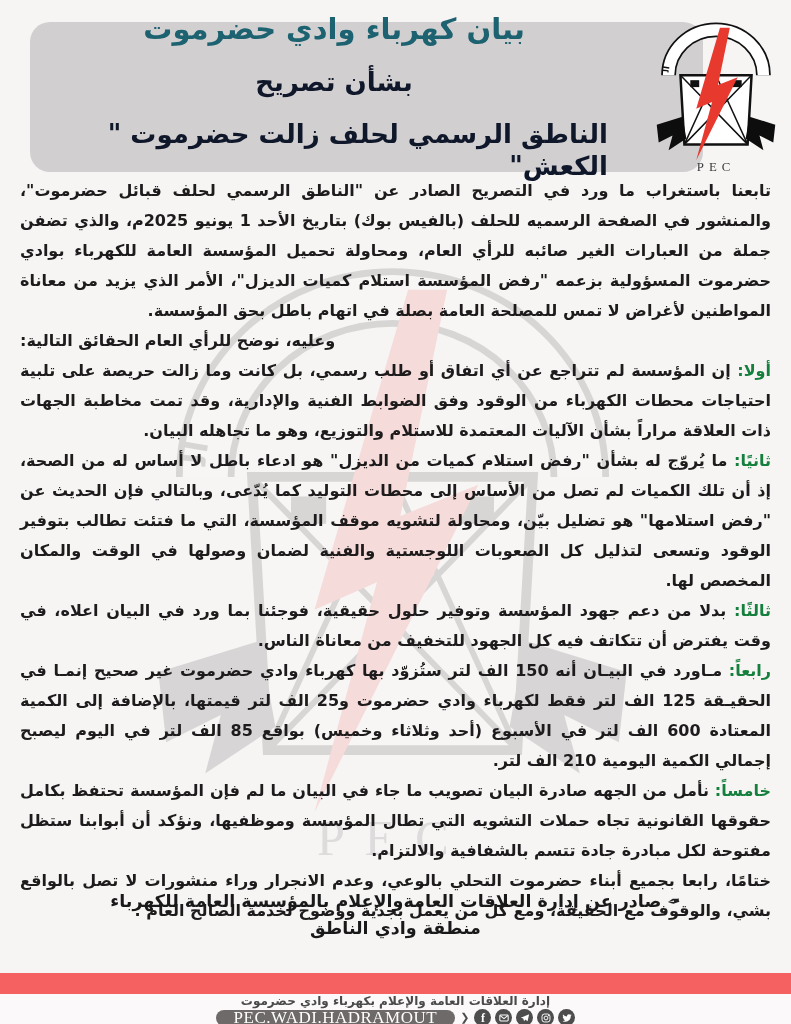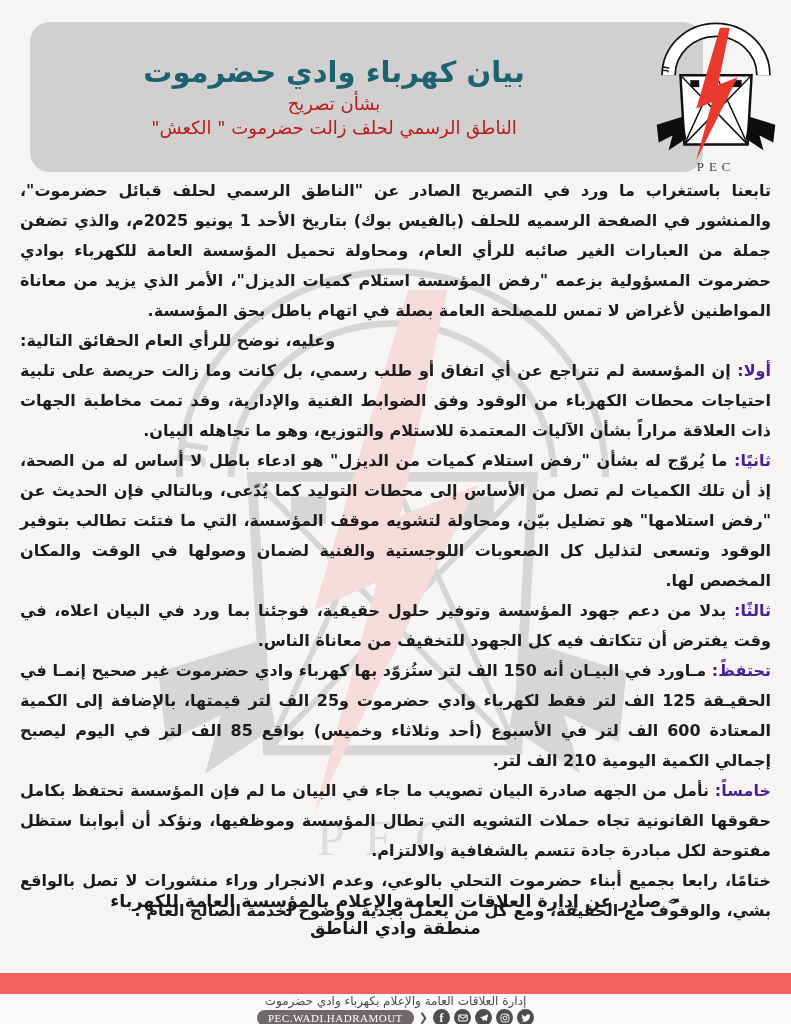--- a/index.html
+++ b/index.html
@@ -9,60 +9,60 @@
     font-family:"DejaVu Sans", sans-serif;
     direction:rtl;
   }
   .page{position:absolute;inset:0;}
 
   
   .header-box{
     position:absolute;top:22px;left:30px;right:88px;height:150px;
     background:#d2cfd0;border-radius:20px;
     display:flex;flex-direction:column;justify-content:center;align-items:center;
-    padding-left:30px;padding-right:95px;box-sizing:border-box;gap:2px;
+    padding-left:30px;padding-right:95px;box-sizing:border-box;gap:19px;
   }
   .h-line1{color:#1d6270;font-size:29px;font-weight:bold;line-height:1.25;}
-  .h-line2,.h-line3{color:#b91c1c;font-size:18px;font-weight:normal;line-height:1.25;}
+  .h-line2,.h-line3{color:#0f172a;font-size:26px;font-weight:bold;line-height:1.25;}
 
   .logo{position:absolute;top:14px;left:645px;width:142px;height:162px;}
   .watermark{
     position:absolute;top:235px;left:110px;width:565px;height:640px;
     opacity:0.13;pointer-events:none;
   }
 
   
   .content{
     position:absolute;top:176px;right:0;left:0;padding:0 20px;z-index:2;
     font-size:16px;font-weight:bold;color:#1d1b1c;
     line-height:30px;text-align:justify;
   }
   .content p{margin:0;}
-  .lbl{color:#4c1d95;}
+  .lbl{color:#15803d;}
   .lead{text-align:left;}
 
   
   .signature{
     position:absolute;top:888px;left:0;right:0;z-index:2;
     text-align:center;font-weight:bold;color:#191919;
     font-size:17.5px;line-height:27px;
   }
   .pen{display:inline-block;transform:scaleX(-1) rotate(10deg);margin-left:6px;font-size:16px;color:#222;}
 
   
   .stripe{position:absolute;top:973px;left:0;right:0;height:21px;background:#f56161;}
   .footer{
     position:absolute;top:994px;left:0;right:0;height:30px;background:#fbf9f9;
     display:flex;flex-direction:column;align-items:center;
   }
-  .dept{font-size:12px;font-weight:normal;color:#4a4a4a;line-height:14px;margin-top:0px;}
+  .dept{font-size:12px;font-weight:bold;color:#4a4a4a;line-height:14px;margin-top:0px;}
   .social-row{direction:ltr;display:flex;align-items:center;gap:4px;margin-top:1px;}
   .pill{
-    background:#6e6a69;color:#fff;border-radius:11px;padding:1px 11px;
-    font-family:"Liberation Serif", serif;font-size:11px;letter-spacing:0.5px;line-height:14px;
+    background:#6e6a69;color:#fff;border-radius:11px;padding:1px 18px;
+    font-family:"Liberation Serif", serif;font-size:17px;letter-spacing:0.5px;line-height:14px;
   }
   .chev{color:#4d4d4d;font-size:11px;font-weight:bold;margin:0 1px;}
   .sicon{
     width:17px;height:17px;border-radius:50%;background:#4d4d4d;
     display:flex;align-items:center;justify-content:center;flex:0 0 auto;
   }
   .sicon svg{width:10px;height:10px;display:block;}
   .sicon .fb-f{color:#fff;font-family:"Liberation Serif",serif;font-weight:bold;font-size:12px;line-height:1;}
 </style>
 </head>
@@ -103,21 +103,21 @@
   <svg class="watermark">
       <use href="#pec-emblem"></use>
     </svg>
 
   <div class="content">
     <p>تابعنا باستغراب ما ورد في التصريح الصادر عن "الناطق الرسمي لحلف قبائل حضرموت"، والمنشور في الصفحة الرسميه للحلف (بالفيس بوك) بتاريخ الأحد 1 يونيو 2025م، والذي تضفن جملة من العبارات الغير صائبه للرأي العام، ومحاولة تحميل المؤسسة العامة للكهرباء بوادي حضرموت المسؤولية بزعمه "رفض المؤسسة استلام كميات الديزل"، الأمر الذي يزيد من معاناة المواطنين لأغراض لا تمس للمصلحة العامة بصلة في اتهام باطل بحق المؤسسة.</p>
     <p class="lead">وعليه، نوضح للرأي العام الحقائق التالية:</p>
     <p><span class="lbl">أولا:</span><span> إن المؤسسة لم تتراجع عن أي اتفاق أو طلب رسمي، بل كانت وما زالت حريصة على تلبية احتياجات محطات الكهرباء من الوقود وفق الضوابط الفنية والإدارية، وقد تمت مخاطبة الجهات ذات العلاقة مراراً بشأن الآليات المعتمدة للاستلام والتوزيع، وهو ما تجاهله البيان.</span></p>
     <p><span class="lbl">ثانيًا:</span><span> ما يُروّج له بشأن "رفض استلام كميات من الديزل" هو ادعاء باطل لا أساس له من الصحة، إذ أن تلك الكميات لم تصل من الأساس إلى محطات التوليد كما يُدّعى، وبالتالي فإن الحديث عن "رفض استلامها" هو تضليل بيّن، ومحاولة لتشويه موقف المؤسسة، التي ما فتئت تطالب بتوفير الوقود وتسعى لتذليل كل الصعوبات اللوجستية والفنية لضمان وصولها في الوقت والمكان المخصص لها.</span></p>
     <p><span class="lbl">ثالثًا:</span><span> بدلا من دعم جهود المؤسسة وتوفير حلول حقيقية، فوجئنا بما ورد في البيان اعلاه، في وقت يفترض أن تتكاتف فيه كل الجهود للتخفيف من معاناة الناس.</span></p>
-    <p><span class="lbl">تحتفظً:</span><span> مـاورد في البيـان أنه 150 الف لتر ستُزوّد بها كهرباء وادي حضرموت غير صحيح إنمـا في الحقيـقة 125 الف لتر فقط لكهرباء وادي حضرموت و25 الف لتر قيمتها، بالإضافة إلى الكمية المعتادة 600 الف لتر في الأسبوع (أحد وثلاثاء وخميس) بواقع 85 الف لتر في اليوم ليصبح إجمالي الكمية اليومية 210 الف لتر.</span></p>
+    <p><span class="lbl">رابعاً:</span><span> مـاورد في البيـان أنه 150 الف لتر ستُزوّد بها كهرباء وادي حضرموت غير صحيح إنمـا في الحقيـقة 125 الف لتر فقط لكهرباء وادي حضرموت و25 الف لتر قيمتها، بالإضافة إلى الكمية المعتادة 600 الف لتر في الأسبوع (أحد وثلاثاء وخميس) بواقع 85 الف لتر في اليوم ليصبح إجمالي الكمية اليومية 210 الف لتر.</span></p>
     <p><span class="lbl">خامساً:</span><span> نأمل من الجهه صادرة البيان تصويب ما جاء في البيان ما لم فإن المؤسسة تحتفظ بكامل حقوقها القانونية تجاه حملات التشويه التي تطال المؤسسة وموظفيها، ونؤكد أن أبوابنا ستظل مفتوحة لكل مبادرة جادة تتسم بالشفافية والالتزام.</span></p>
     <p>ختامًا، رابعا بجميع أبناء حضرموت التحلي بالوعي، وعدم الانجرار وراء منشورات لا تصل بالواقع بشي، والوقوف مع الحقيقة، ومع كل من يعمل بجدية ووضوح لخدمة الصالح العام .</p>
   </div>
 
   <div class="signature">
     <div><span class="pen">✒</span><span>صادر عن إدارة العلاقات العامةوالإعلام بالمؤسسة العامة للكهرباء</span></div>
     <div>منطقة وادي الناطق</div>
   </div>
 
   <div class="stripe"></div>

